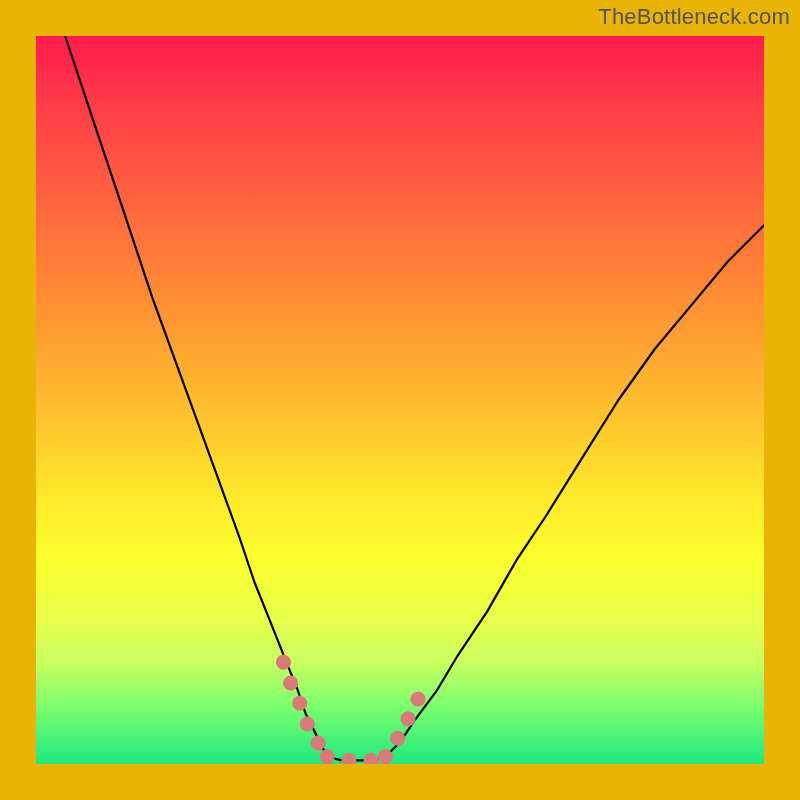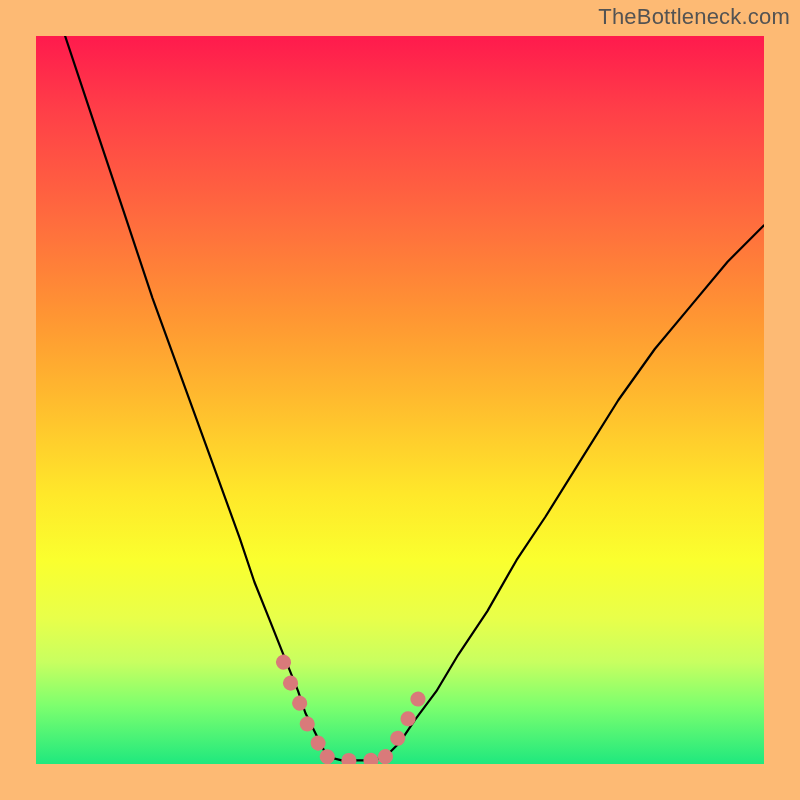--- a/index.html
+++ b/index.html
@@ -10,21 +10,21 @@
     background: #000;
     font-family: Arial, sans-serif;
     overflow: hidden;
   }
   .frame {
     position: absolute;
     left: 0;
     top: 0;
     width: 800px;
     height: 800px;
-    background: #fdba74;
+    background: #eab308;
   }
   .plot-area {
     position: absolute;
     left: 36px;
     top: 36px;
     width: 728px;
     height: 728px;
     
     background: linear-gradient(to bottom,
       #ff1a4d 0%,

